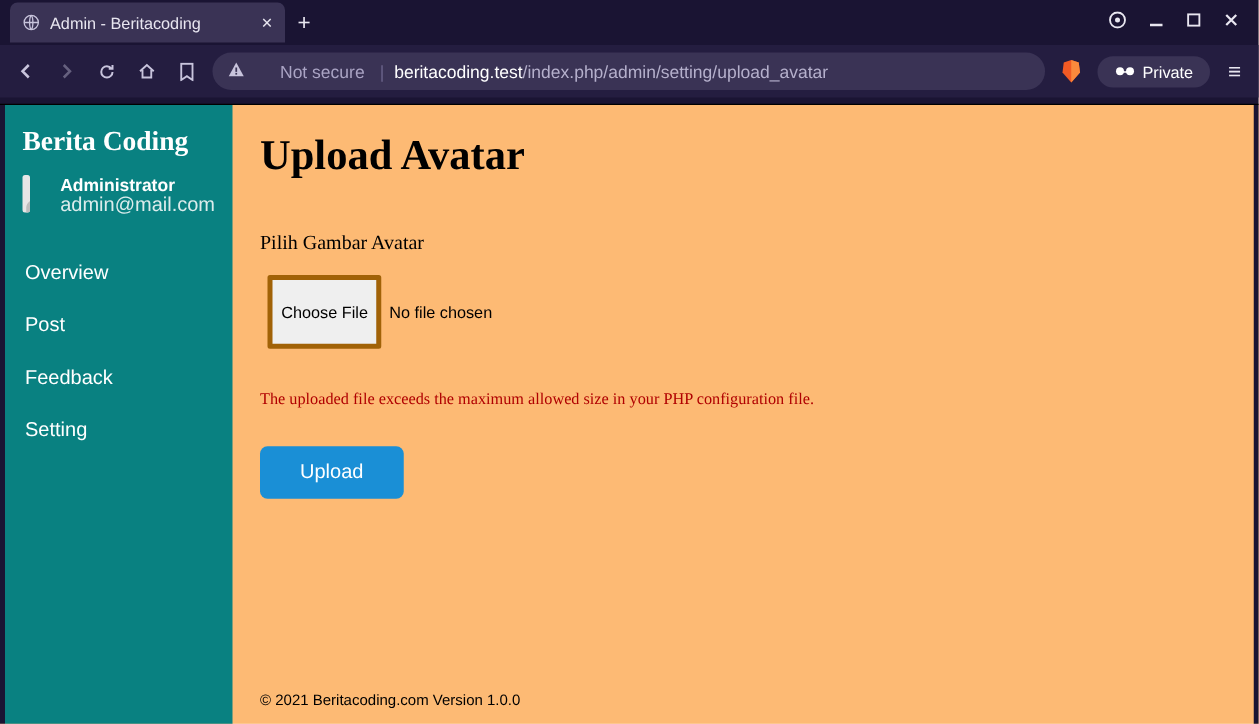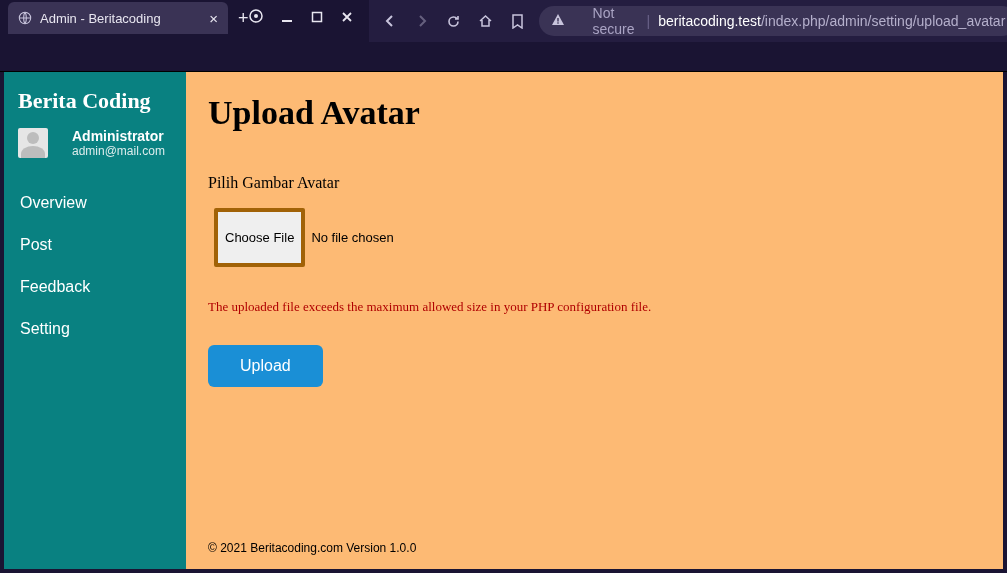--- a/index.html
+++ b/index.html
@@ -1,19 +1,19 @@
 <!DOCTYPE html>
 <html><head>
   <meta charset="utf-8">
   <style>
     * { margin: 0; padding: 0; box-sizing: border-box; }
     body { font-family: Arial, sans-serif; background: #fff; width: 1007px; height: 579px; overflow: hidden; }
 
     
-    .browser-chrome { background: #1a1433; height: 72px; display: flex; flex-direction: row; border-bottom: 1px solid #000; }
+    .browser-chrome { background: #1a1433; height: 84px; display: flex; flex-direction: column; border-bottom: 1px solid #000; }
     .tab-bar { height: 36px; display: flex; align-items: center; padding-left: 8px; }
     .tab { background: #3a3355; height: 32px; display: flex; align-items: center; padding: 0 10px; border-radius: 6px 6px 0 0; color: #e8e6f0; font-size: 13px; gap: 8px; min-width: 220px; }
     .tab .globe-icon { width: 14px; height: 14px; display: inline-flex; align-items: center; justify-content: center; }
     .tab-title { flex: 1; }
     .tab-close { font-size: 15px; cursor: pointer; }
     .new-tab { color: #e8e6f0; font-size: 18px; margin-left: 10px; cursor: pointer; }
     .window-controls { margin-left: auto; display: flex; align-items: center; gap: 18px; padding-right: 16px; color: #e8e6f0; }
     .window-controls span { cursor: pointer; }
 
     .toolbar { height: 42px; display: flex; align-items: center; padding: 0 10px; gap: 10px; background: #241d40; }
@@ -31,21 +31,21 @@
     
     .viewport { display: flex; height: calc(579px - 78px); background: #fdba74; border: 4px solid #1a1433; border-top: none; }
 
     .sidebar { width: 182px; background: #098181; color: #fff; padding: 12px 0; }
     .brand { font-family: "Times New Roman", serif; font-weight: bold; font-size: 22px; padding: 4px 14px 14px; }
     .user-block { display: flex; align-items: flex-start; gap: 24px; padding: 0 14px 14px; }
     .avatar { width: 30px; height: 30px; background: #e6e6e6; border-radius: 2px; position: relative; overflow: hidden; }
     .avatar::before { content: ""; position: absolute; top: 4px; left: 9px; width: 12px; height: 12px; background: #bdbdbd; border-radius: 50%; }
     .avatar::after { content: ""; position: absolute; bottom: -4px; left: 3px; width: 24px; height: 16px; background: #bdbdbd; border-radius: 50% 50% 0 0; }
     .user-info .user-name { font-weight: bold; font-size: 14px; }
-    .user-info .user-email { font-size: 12px; color: #dcecec; }
+    .user-info .user-email { font-size: 16px; color: #dcecec; }
     .nav-list { list-style: none; margin-top: 10px; }
     .nav-list li { padding: 12px 16px; font-size: 16px; cursor: pointer; }
 
     .main { flex: 1; padding: 16px 22px 8px; display: flex; flex-direction: column; position: relative; }
     .page-title { font-family: "Times New Roman", serif; font-size: 34px; font-weight: bold; margin-top: 6px; margin-bottom: 42px; }
     .field-label { font-family: "Times New Roman", serif; font-size: 16px; margin-bottom: 16px; }
     .file-row { display: flex; align-items: center; gap: 6px; margin-bottom: 32px; padding-left: 6px; }
     .choose-btn { font-family: Arial, sans-serif; font-size: 13px; background: #efefef; border: 4px solid #a16207; border-radius: 2px; padding: 18px 7px; cursor: pointer; }
     .file-status { font-size: 13px; color: #000; }
     .error-msg { font-family: Liberation Serif, serif; color: #b00000; font-size: 13px; margin-bottom: 30px; }

